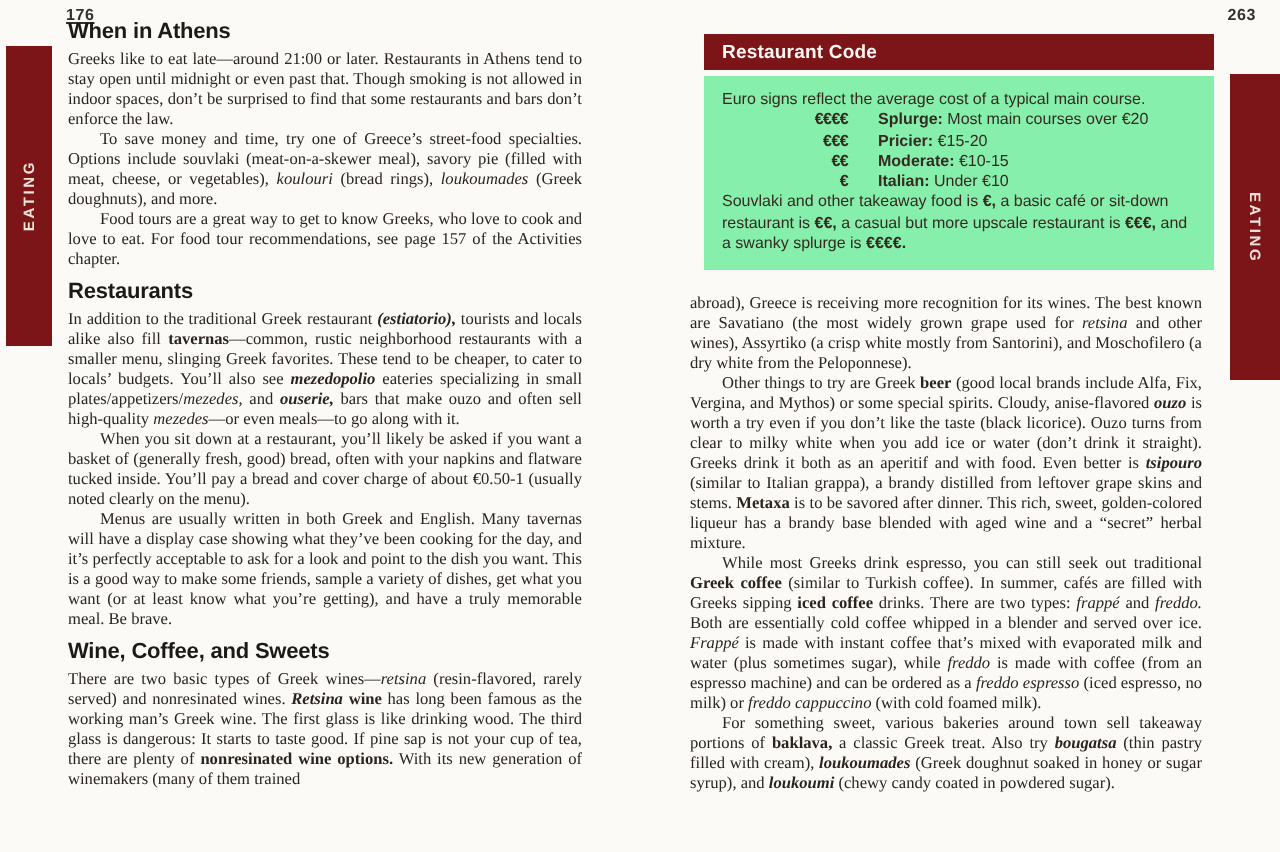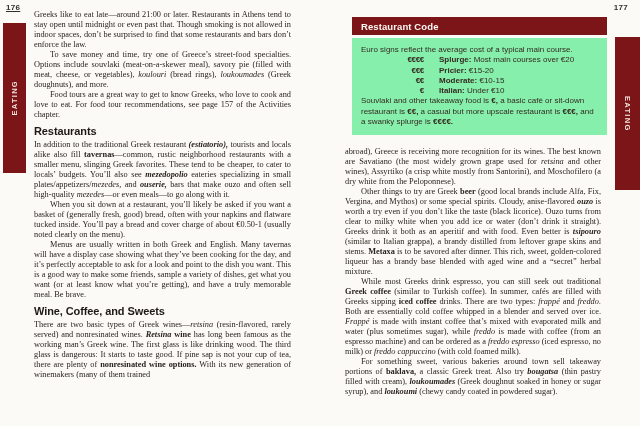--- a/index.html
+++ b/index.html
@@ -13,21 +13,21 @@
   }
   .spread { position: absolute; inset: 0; }
 
   
   .pagenum {
     position: absolute; top: 3px;
     font-family: "Liberation Sans", sans-serif;
     font-weight: bold; font-size: 8px; color: #33302d;
     letter-spacing: 0.3px;
   }
-  .pagenum-left  { left: 6px; text-decoration: underline; }
+  .pagenum-left  { left: 33px; text-decoration: underline; }
   .pagenum-right { right: 12px; }
 
   
   .tab {
     position: absolute;
     background: #7b1517;
     color: #f2e4dc;
     font-family: "Liberation Sans", sans-serif;
     font-weight: bold; font-size: 7.5px; letter-spacing: 1.3px;
     display: flex; align-items: center; justify-content: center;
@@ -92,34 +92,35 @@
 <div class="spread">
 
   <div>
     <div class="pagenum pagenum-left">176</div>
 
     <div class="tab tab-left">
       <span class="vtext">EATING</span>
     </div>
 
     <div class="col col-left">
+        <h2 class="sec">When in Athens</h2>
         <p class="para"><span>Greeks like to eat late—around 21:00 or later. Restaurants in Athens tend to stay open until midnight or even past that. Though smoking is not allowed in indoor spaces, don’t be surprised to find that some restaurants and bars don’t enforce the law.</span></p>
         <p class="para ind"><span>To save money and time, try one of Greece’s street-food specialties. Options include souvlaki (meat-on-a-skewer meal), savory pie (filled with meat, cheese, or vegetables), </span><span class="s-i">koulouri</span><span> (bread rings), </span><span class="s-i">loukoumades</span><span> (Greek doughnuts), and more.</span></p>
         <p class="para ind"><span>Food tours are a great way to get to know Greeks, who love to cook and love to eat. For food tour recommendations, see page 157 of the Activities chapter.</span></p>
         <h2 class="sec">Restaurants</h2>
         <p class="para"><span>In addition to the traditional Greek restaurant </span><span class="s-bi">(estiatorio),</span><span> tourists and locals alike also fill </span><span class="s-b">tavernas</span><span>—common, rustic neighborhood restaurants with a smaller menu, slinging Greek favorites. These tend to be cheaper, to cater to locals’ budgets. You’ll also see </span><span class="s-bi">mezedopolio</span><span> eateries specializing in small plates/appetizers/</span><span class="s-i">mezedes,</span><span> and </span><span class="s-bi">ouserie,</span><span> bars that make ouzo and often sell high-quality </span><span class="s-i">mezedes</span><span>—or even meals—to go along with it.</span></p>
         <p class="para ind"><span>When you sit down at a restaurant, you’ll likely be asked if you want a basket of (generally fresh, good) bread, often with your napkins and flatware tucked inside. You’ll pay a bread and cover charge of about €0.50-1 (usually noted clearly on the menu).</span></p>
         <p class="para ind"><span>Menus are usually written in both Greek and English. Many tavernas will have a display case showing what they’ve been cooking for the day, and it’s perfectly acceptable to ask for a look and point to the dish you want. This is a good way to make some friends, sample a variety of dishes, get what you want (or at least know what you’re getting), and have a truly memorable meal. Be brave.</span></p>
         <h2 class="sec">Wine, Coffee, and Sweets</h2>
         <p class="para"><span>There are two basic types of Greek wines—</span><span class="s-i">retsina</span><span> (resin-flavored, rarely served) and nonresinated wines. </span><span class="s-bi">Retsina</span><span class="s-b"> wine</span><span> has long been famous as the working man’s Greek wine. The first glass is like drinking wood. The third glass is dangerous: It starts to taste good. If pine sap is not your cup of tea, there are plenty of </span><span class="s-b">nonresinated wine options.</span><span> With its new generation of winemakers (many of them trained</span></p>
       </div>
   </div>
 
   <div>
-    <div class="pagenum pagenum-right">177</div>
+    <div class="pagenum pagenum-right">263</div>
 
     <div class="tab tab-right">
       <span class="vtext">EATING</span>
     </div>
 
     <div class="col col-right">
       <div class="codebox">
         <div class="codebox-title">Restaurant Code</div>
         <div class="codebox-body">
           <div class="codebox-intro">Euro signs reflect the average cost of a typical main course.</div>

